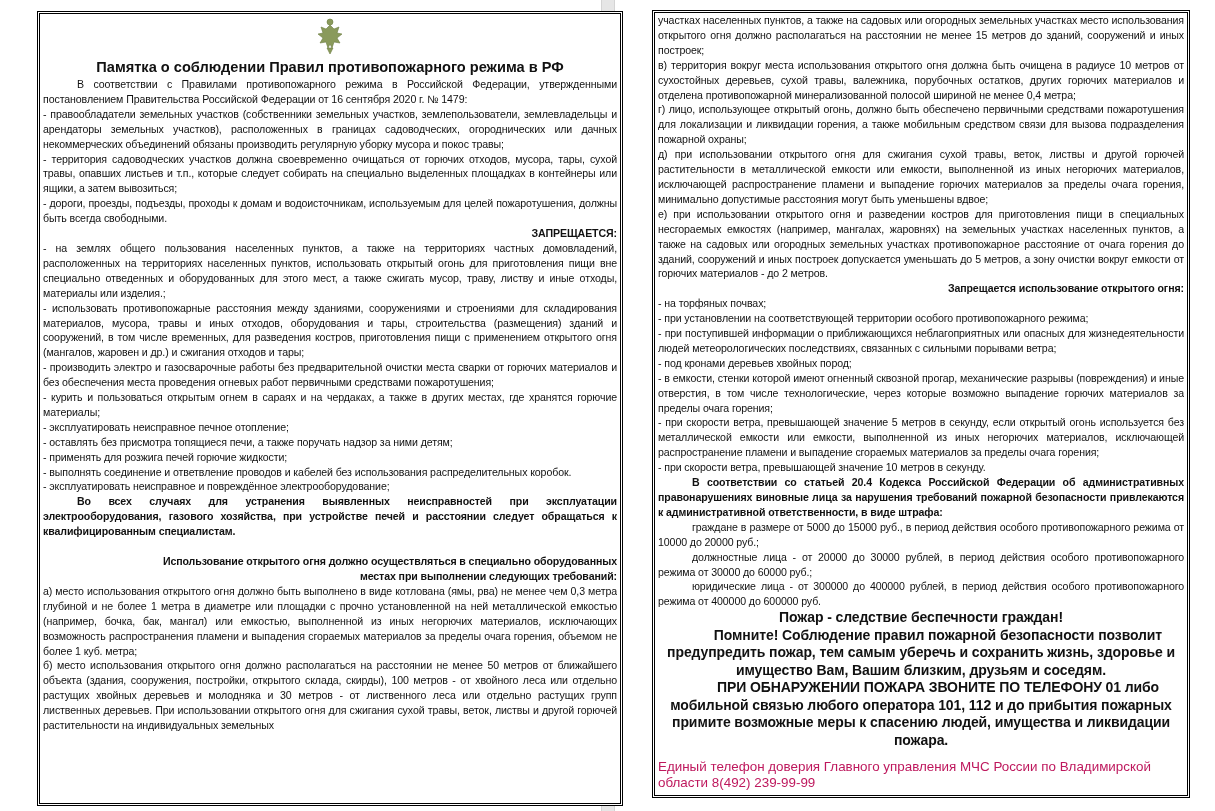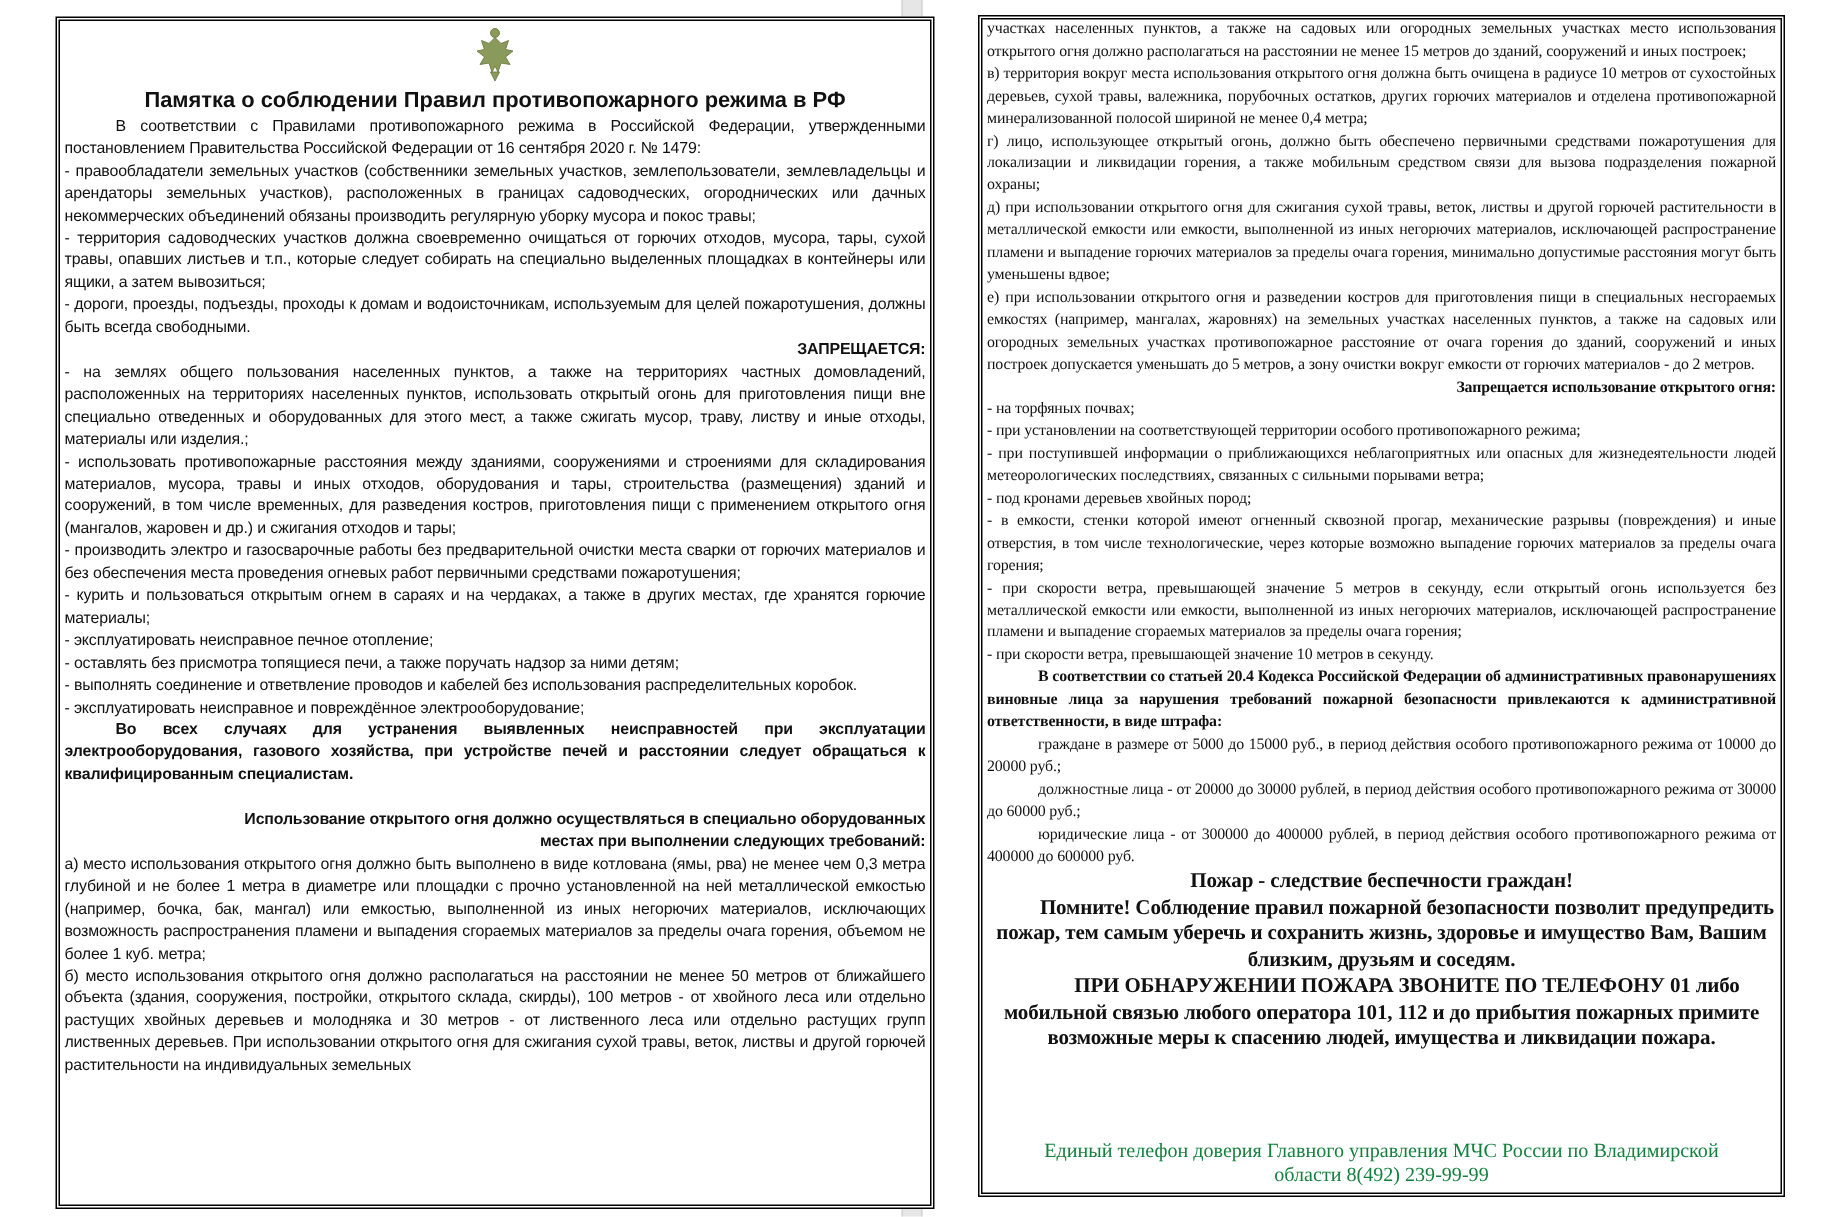--- a/index.html
+++ b/index.html
@@ -2,32 +2,32 @@
 <html><head>
 <meta charset="utf-8">
 <style>
   html, body { margin:0; padding:0; }
   body { width:1215px; height:811px; background:#ffffff; position:relative; overflow:hidden;
          font-family:"Liberation Sans", sans-serif; color:#111; }
   .gutter { position:absolute; left:601px; top:0; width:12px; height:811px; background:#e6e6e6;
             border-left:1px solid #d4d4d4; border-right:1px solid #d4d4d4; }
   .page { position:absolute; border:3px double #000; box-sizing:border-box; background:#fff; }
   #page-left { left:37px; top:11px; width:586px; height:795px; }
-  #page-right { left:652px; top:10px; width:538px; height:788px;font-family:Liberation Serif, serif; }
+  #page-right { left:652px; top:10px; width:538px; height:788px; }
   .inner { position:absolute; left:3px; right:3px; top:0; bottom:0; overflow:hidden; }
   p { margin:0; font-size:10.6px; line-height:14.9px; text-align:justify; letter-spacing:-0.1px; }
   .ind { text-indent:34px; }
   .center { text-align:right; }
   .bold { font-weight:bold; }
   .emblem { display:block; margin:3px auto 0; width:30px; height:38px; }
   .title { font-size:14.6px; font-weight:bold; text-align:center; margin:3px 0 1px; line-height:18px; }
   .spacer { height:15px; }
   .big { font-size:14px; line-height:17.5px; font-weight:bold; }
   .bigc { text-align:center; }
-  .footer { position:absolute; left:0; right:0; bottom:4px; text-align:center; color:#15803d;
+  .footer { position:absolute; left:0; right:0; bottom:4px; color:#be185d;
             font-size:13.4px; line-height:16px; }
 </style>
 </head>
 <body>
 
 <div class="gutter"></div>
 
 <div class="page" id="page-left">
   <div class="inner">
     <svg class="emblem" viewBox="0 0 30 38">
@@ -42,20 +42,21 @@
     <p>- правообладатели земельных участков (собственники земельных участков, землепользователи, землевладельцы и арендаторы земельных участков), расположенных в границах садоводческих, огороднических или дачных некоммерческих объединений обязаны производить регулярную уборку мусора и покос травы;</p>
     <p>- территория садоводческих участков должна своевременно очищаться от горючих отходов, мусора, тары, сухой травы, опавших листьев и т.п., которые следует собирать на специально выделенных площадках в контейнеры или ящики, а затем вывозиться;</p>
     <p>- дороги, проезды, подъезды, проходы к домам и водоисточникам, используемым для целей пожаротушения, должны быть всегда свободными.</p>
     <p class="center bold">ЗАПРЕЩАЕТСЯ:</p>
     <p>- на землях общего пользования населенных пунктов, а также на территориях частных домовладений, расположенных на территориях населенных пунктов, использовать открытый огонь для приготовления пищи вне специально отведенных и оборудованных для этого мест, а также сжигать мусор, траву, листву и иные отходы, материалы или изделия.;</p>
     <p>- использовать противопожарные расстояния между зданиями, сооружениями и строениями для складирования материалов, мусора, травы и иных отходов, оборудования и тары, строительства (размещения) зданий и сооружений, в том числе временных, для разведения костров, приготовления пищи с применением открытого огня (мангалов, жаровен и др.) и сжигания отходов и тары;</p>
     <p>- производить электро и газосварочные работы без предварительной очистки места сварки от горючих материалов и без обеспечения места проведения огневых работ первичными средствами пожаротушения;</p>
     <p>- курить и пользоваться открытым огнем в сараях и на чердаках, а также в других местах, где хранятся горючие материалы;</p>
     <p>- эксплуатировать неисправное печное отопление;</p>
     <p>- оставлять без присмотра топящиеся печи, а также поручать надзор за ними детям;</p>
+    <p>- применять для розжига печей горючие жидкости;</p>
     <p>- выполнять соединение и ответвление проводов и кабелей без использования распределительных коробок.</p>
     <p>- эксплуатировать неисправное и повреждённое электрооборудование;</p>
     <p class="ind bold">Во всех случаях для устранения выявленных неисправностей при эксплуатации электрооборудования, газового хозяйства, при устройстве печей и расстоянии следует обращаться к квалифицированным специалистам.</p>
     <div class="spacer"></div>
     <p class="center bold">Использование открытого огня должно осуществляться в специально оборудованных</p>
     <p class="center bold">местах при выполнении следующих требований:</p>
     <p>а) место использования открытого огня должно быть выполнено в виде котлована (ямы, рва) не менее чем 0,3 метра глубиной и не более 1 метра в диаметре или площадки с прочно установленной на ней металлической емкостью (например, бочка, бак, мангал) или емкостью, выполненной из иных негорючих материалов, исключающих возможность распространения пламени и выпадения сгораемых материалов за пределы очага горения, объемом не более 1 куб. метра;</p>
     <p>б) место использования открытого огня должно располагаться на расстоянии не менее 50 метров от ближайшего объекта (здания, сооружения, постройки, открытого склада, скирды), 100 метров - от хвойного леса или отдельно растущих хвойных деревьев и молодняка и 30 метров - от лиственного леса или отдельно растущих групп лиственных деревьев. При использовании открытого огня для сжигания сухой травы, веток, листвы и другой горючей растительности на индивидуальных земельных</p>
   </div>
 </div>

